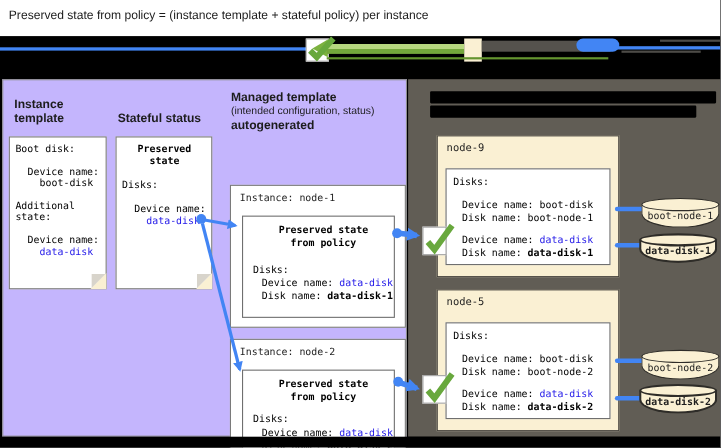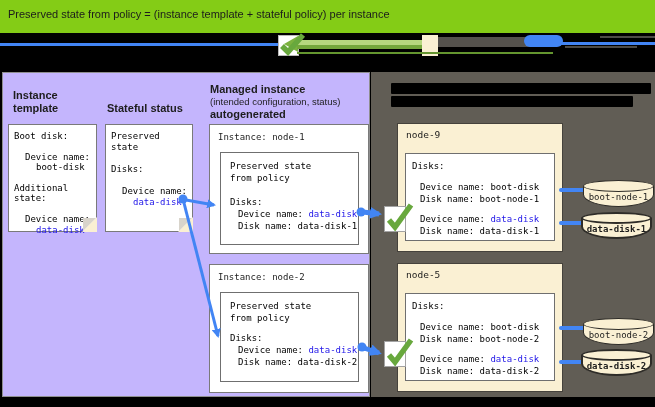--- a/index.html
+++ b/index.html
@@ -1,20 +1,20 @@
 <!DOCTYPE html>
 <html><head>
 <meta charset="utf-8">
 <style>
   * { margin:0; padding:0; box-sizing:border-box; }
   body { background:#fff; font-family:"Liberation Sans", sans-serif; }
   #canvas { position:relative; width:655px; height:407px; background:#000; overflow:hidden; }
 
   
-  .titlebar { position:absolute; left:0; top:0; width:655px; height:33px; background:#84cc16; }
+  .titlebar { position:absolute; left:0; top:0; width:655px; height:33px; background:#ffffff; }
   .title-text { position:absolute; left:8px; top:8px; font-size:11px; color:#1c1c1c; }
 
   
   .band-top { position:absolute; left:0; top:33px; width:655px; height:39px; background:#000; }
   .leg-line { position:absolute; background:#4285f4; }
   .leg-checkbox { position:absolute; left:278px; top:2px; width:21px; height:21px; background:#fff; border:1px solid #b9b9b9; }
   .leg-arrow-shaft { position:absolute; left:297px; top:7px; width:125px; height:9px;
       background:linear-gradient(#b6d77f 0 50%, #74a73c 50% 100%); }
   .leg-arrow-head { position:absolute; left:284px; top:3px; width:0; height:0;
       border-top:8px solid transparent; border-bottom:8px solid transparent; border-right:14px solid #7cb23f; }
@@ -29,34 +29,34 @@
   .right-panel { position:absolute; left:371px; top:72px; width:284px; height:325px; background:#615d55; }
   .band-bottom { position:absolute; left:0; top:397px; width:655px; height:10px; background:#000; }
 
   .heading { font-weight:bold; font-size:11px; line-height:13px; color:#1d1d1d; }
   .heading-sub { font-size:9.5px; line-height:12px; color:#1d1d1d; font-weight:normal; }
 
   .mono { font-family:"DejaVu Sans Mono", monospace; font-size:9px; color:#1d1d1d; }
   .line { white-space:pre; }
   .in1 { padding-left:11px; }
   .in2 { padding-left:22px; }
-  .b { font-weight:normal; }
+  .b { font-weight:bold;text-align:center; }
   .blue { color:#2016e8; font-weight:normal; }
 
   
-  .doc { position:absolute; width:88px; height:108px; background:#fff; border:1px solid #7a7a7a; padding:6px 4px 0 5px; }
+  .doc { position:absolute; width:88px; height:139px; background:#fff; border:1px solid #7a7a7a; padding:6px 4px 0 5px; }
   .doc .dline { font-family:"DejaVu Sans Mono", monospace; font-size:9px; line-height:10.4px; white-space:pre; }
   .doc2 .dline { line-height:11px; }
   .fold-cut { position:absolute; right:-1px; bottom:-1px; width:15px; height:15px; background:#faf0d3;
       clip-path:polygon(100% 0, 100% 100%, 0 100%); }
   .fold-flap { position:absolute; right:0px; bottom:0px; width:13px; height:13px; background:#d8d4cb;
       clip-path:polygon(0 0, 100% 0, 0 100%); }
 
   
-  .minst { position:absolute; left:206px; width:160px; background:#fff; border:1px solid #7a7a7a; }
+  .minst { position:absolute; left:206px; width:160px; background:#fff; border:1px solid #7a7a7a;margin-top:44px; }
   .minst-title { position:absolute; left:8px; top:7px; }
   .inner-box { position:absolute; background:#fff; border:1px solid #6f6f6f; padding:7px 0 0 9px; }
   .inner-box .iline { font-family:"DejaVu Sans Mono", monospace; font-size:9px; line-height:12px; white-space:pre; }
   .gap12 { height:12px; } .gap9 { height:9px; } .gap8 { height:8px; }
 
   
   .redact { position:absolute; background:#000; height:11px; border-radius:1px; }
   .nodebox { position:absolute; left:26px; width:166px; height:129px; background:#faf0d3; border:1px solid #45423c; }
   .nodebox-name { position:absolute; left:8px; top:5px; font-size:9.5px; }
   .node-inner { position:absolute; left:7px; top:29px; width:150px; height:88px; background:#fff; border:1px solid #6f6f6f; padding:6px 0 0 6px; }
@@ -104,21 +104,21 @@
     <div class="leg-streak" style="left:565px;top:13px;width:72px"></div>
   </div>
 
   <div class="left-panel">
 
     <div class="heading" style="position:absolute;left:10px;top:16px;width:62px">Instance template</div>
 
     <div class="heading" style="position:absolute;left:104px;top:29px;width:90px">Stateful status</div>
 
     <div style="position:absolute;left:207px;top:10px;width:160px">
-      <div class="heading">Managed instance</div>
+      <div class="heading">Managed template</div>
       <div class="heading-sub">(intended configuration, status)</div>
       <div class="heading">autogenerated</div>
     </div>
 
     <div class="doc" style="left:5px;top:51px;width:89px">
       <div class="dline">Boot disk:</div>
       <div class="dline">&nbsp;</div>
       <div class="dline in1">Device name:</div>
       <div class="dline in2">boot-disk</div>
       <div class="dline">&nbsp;</div>

